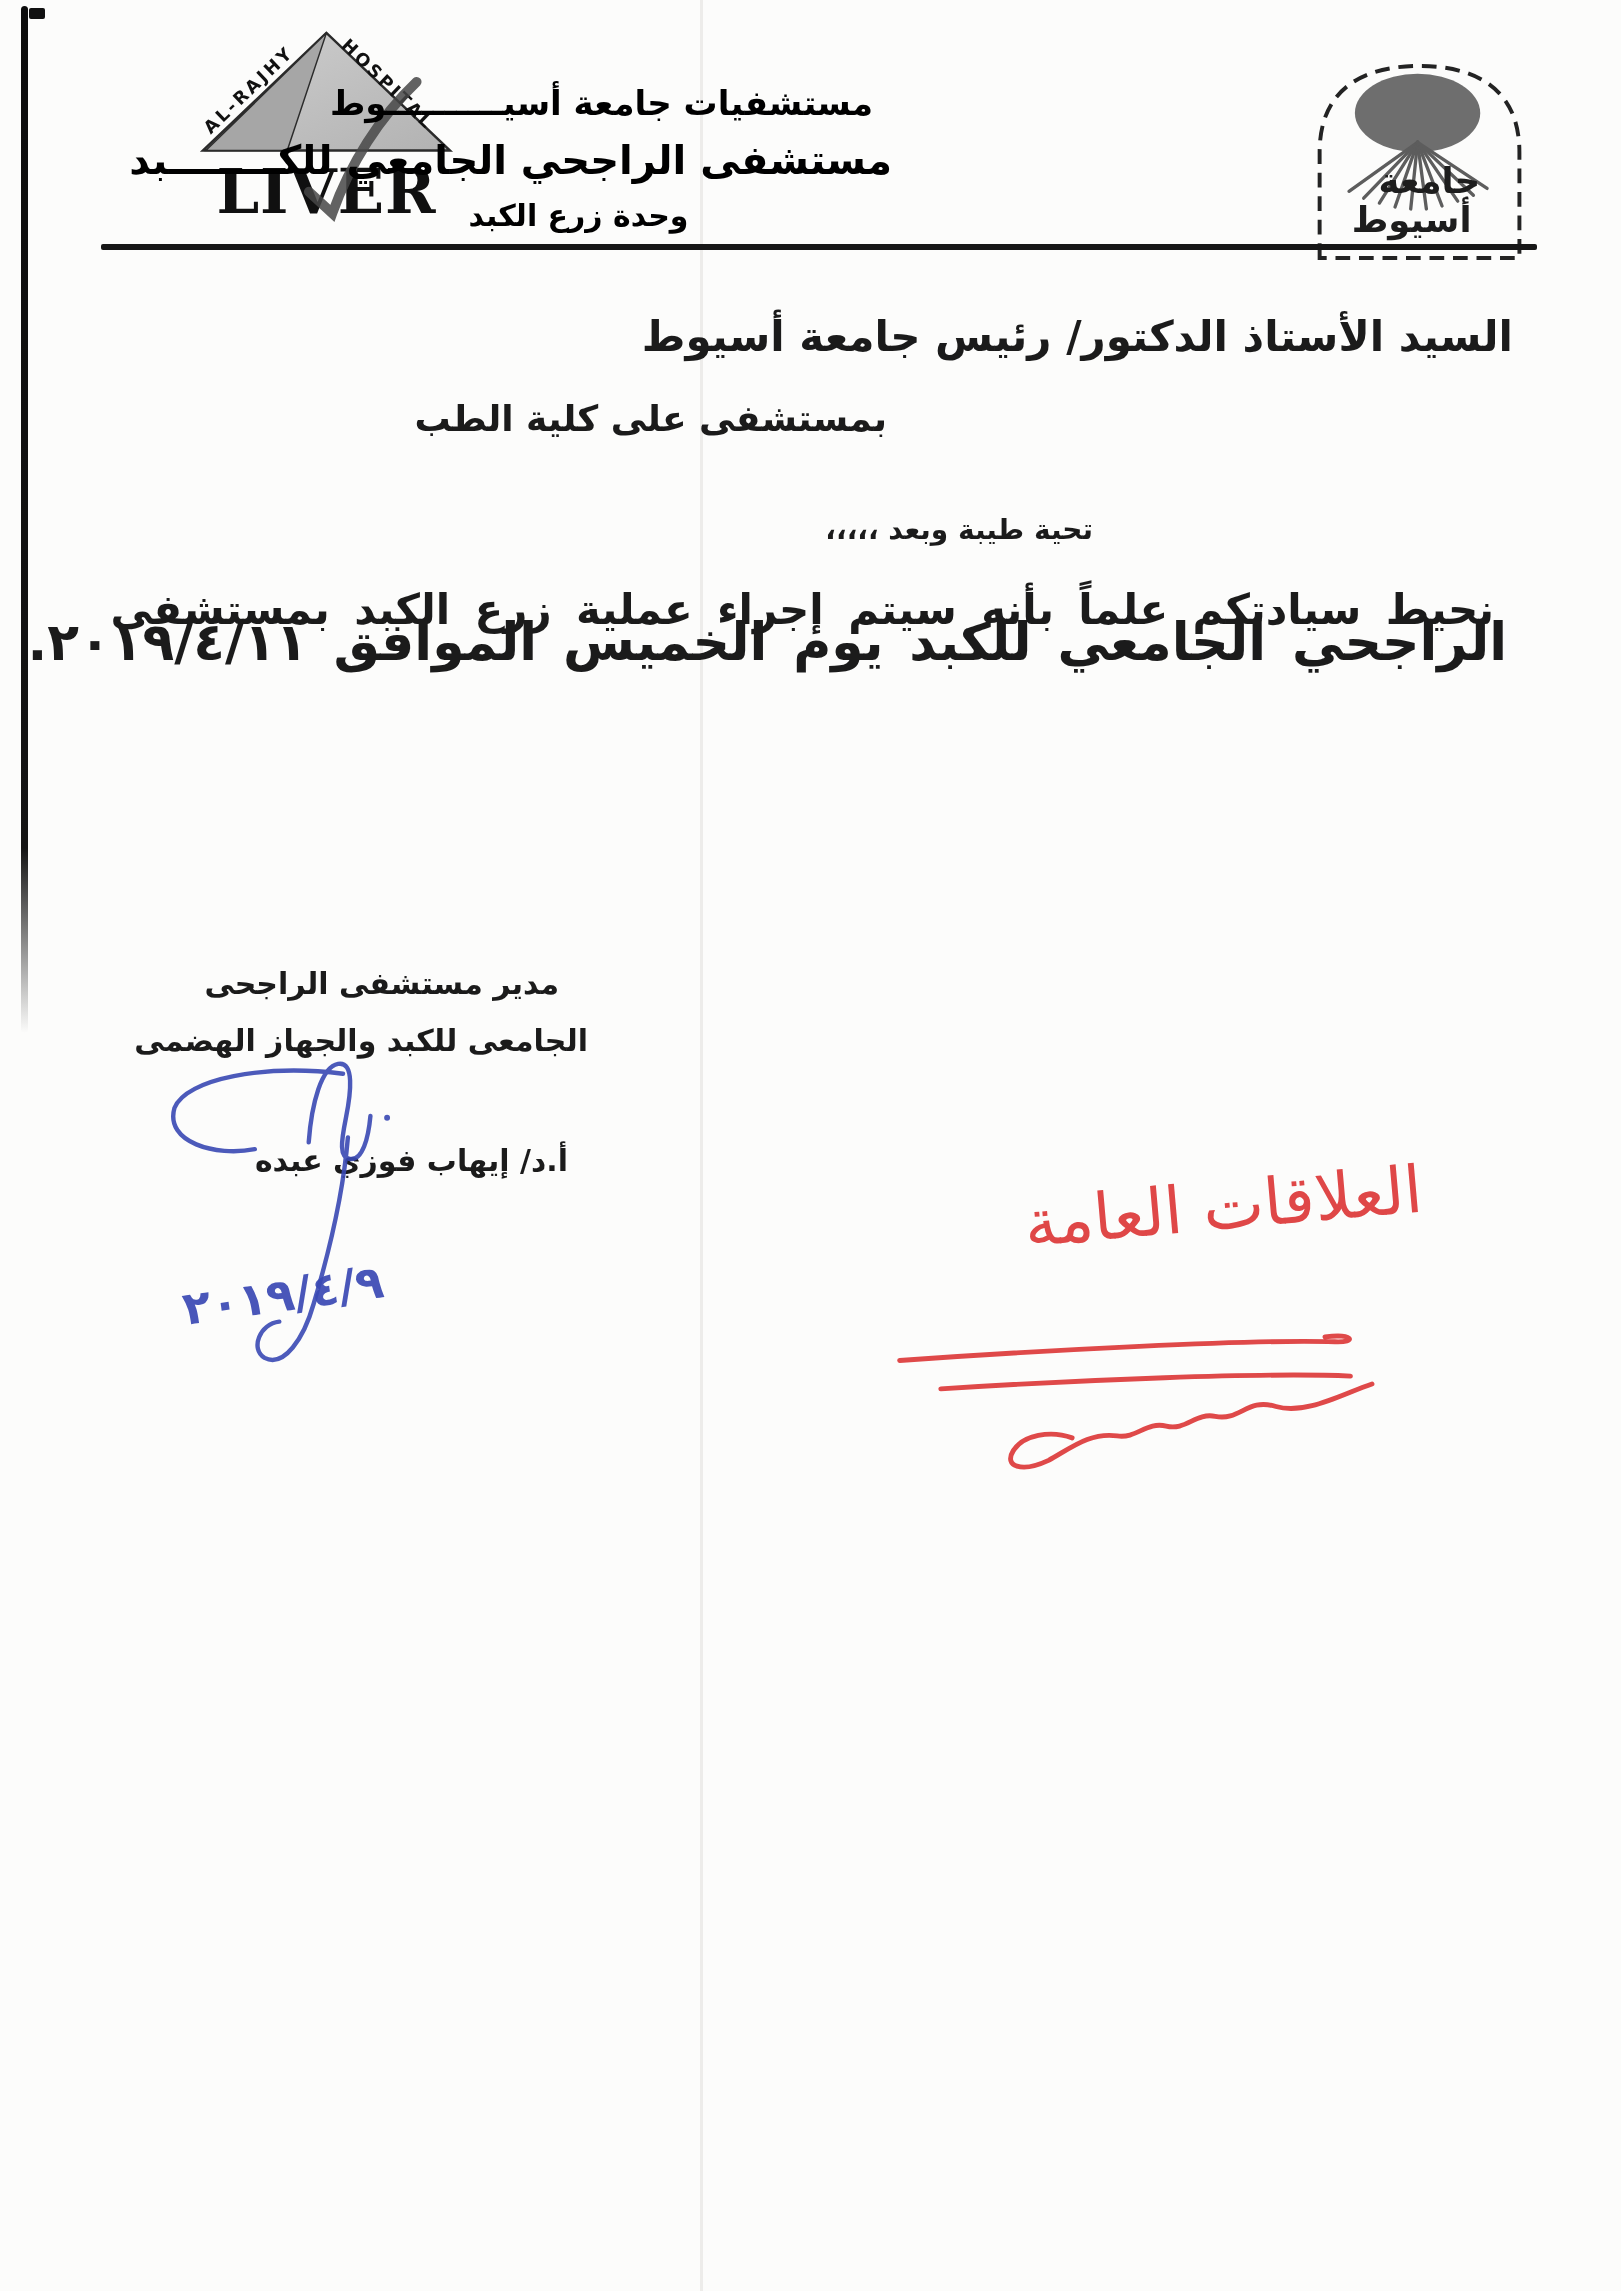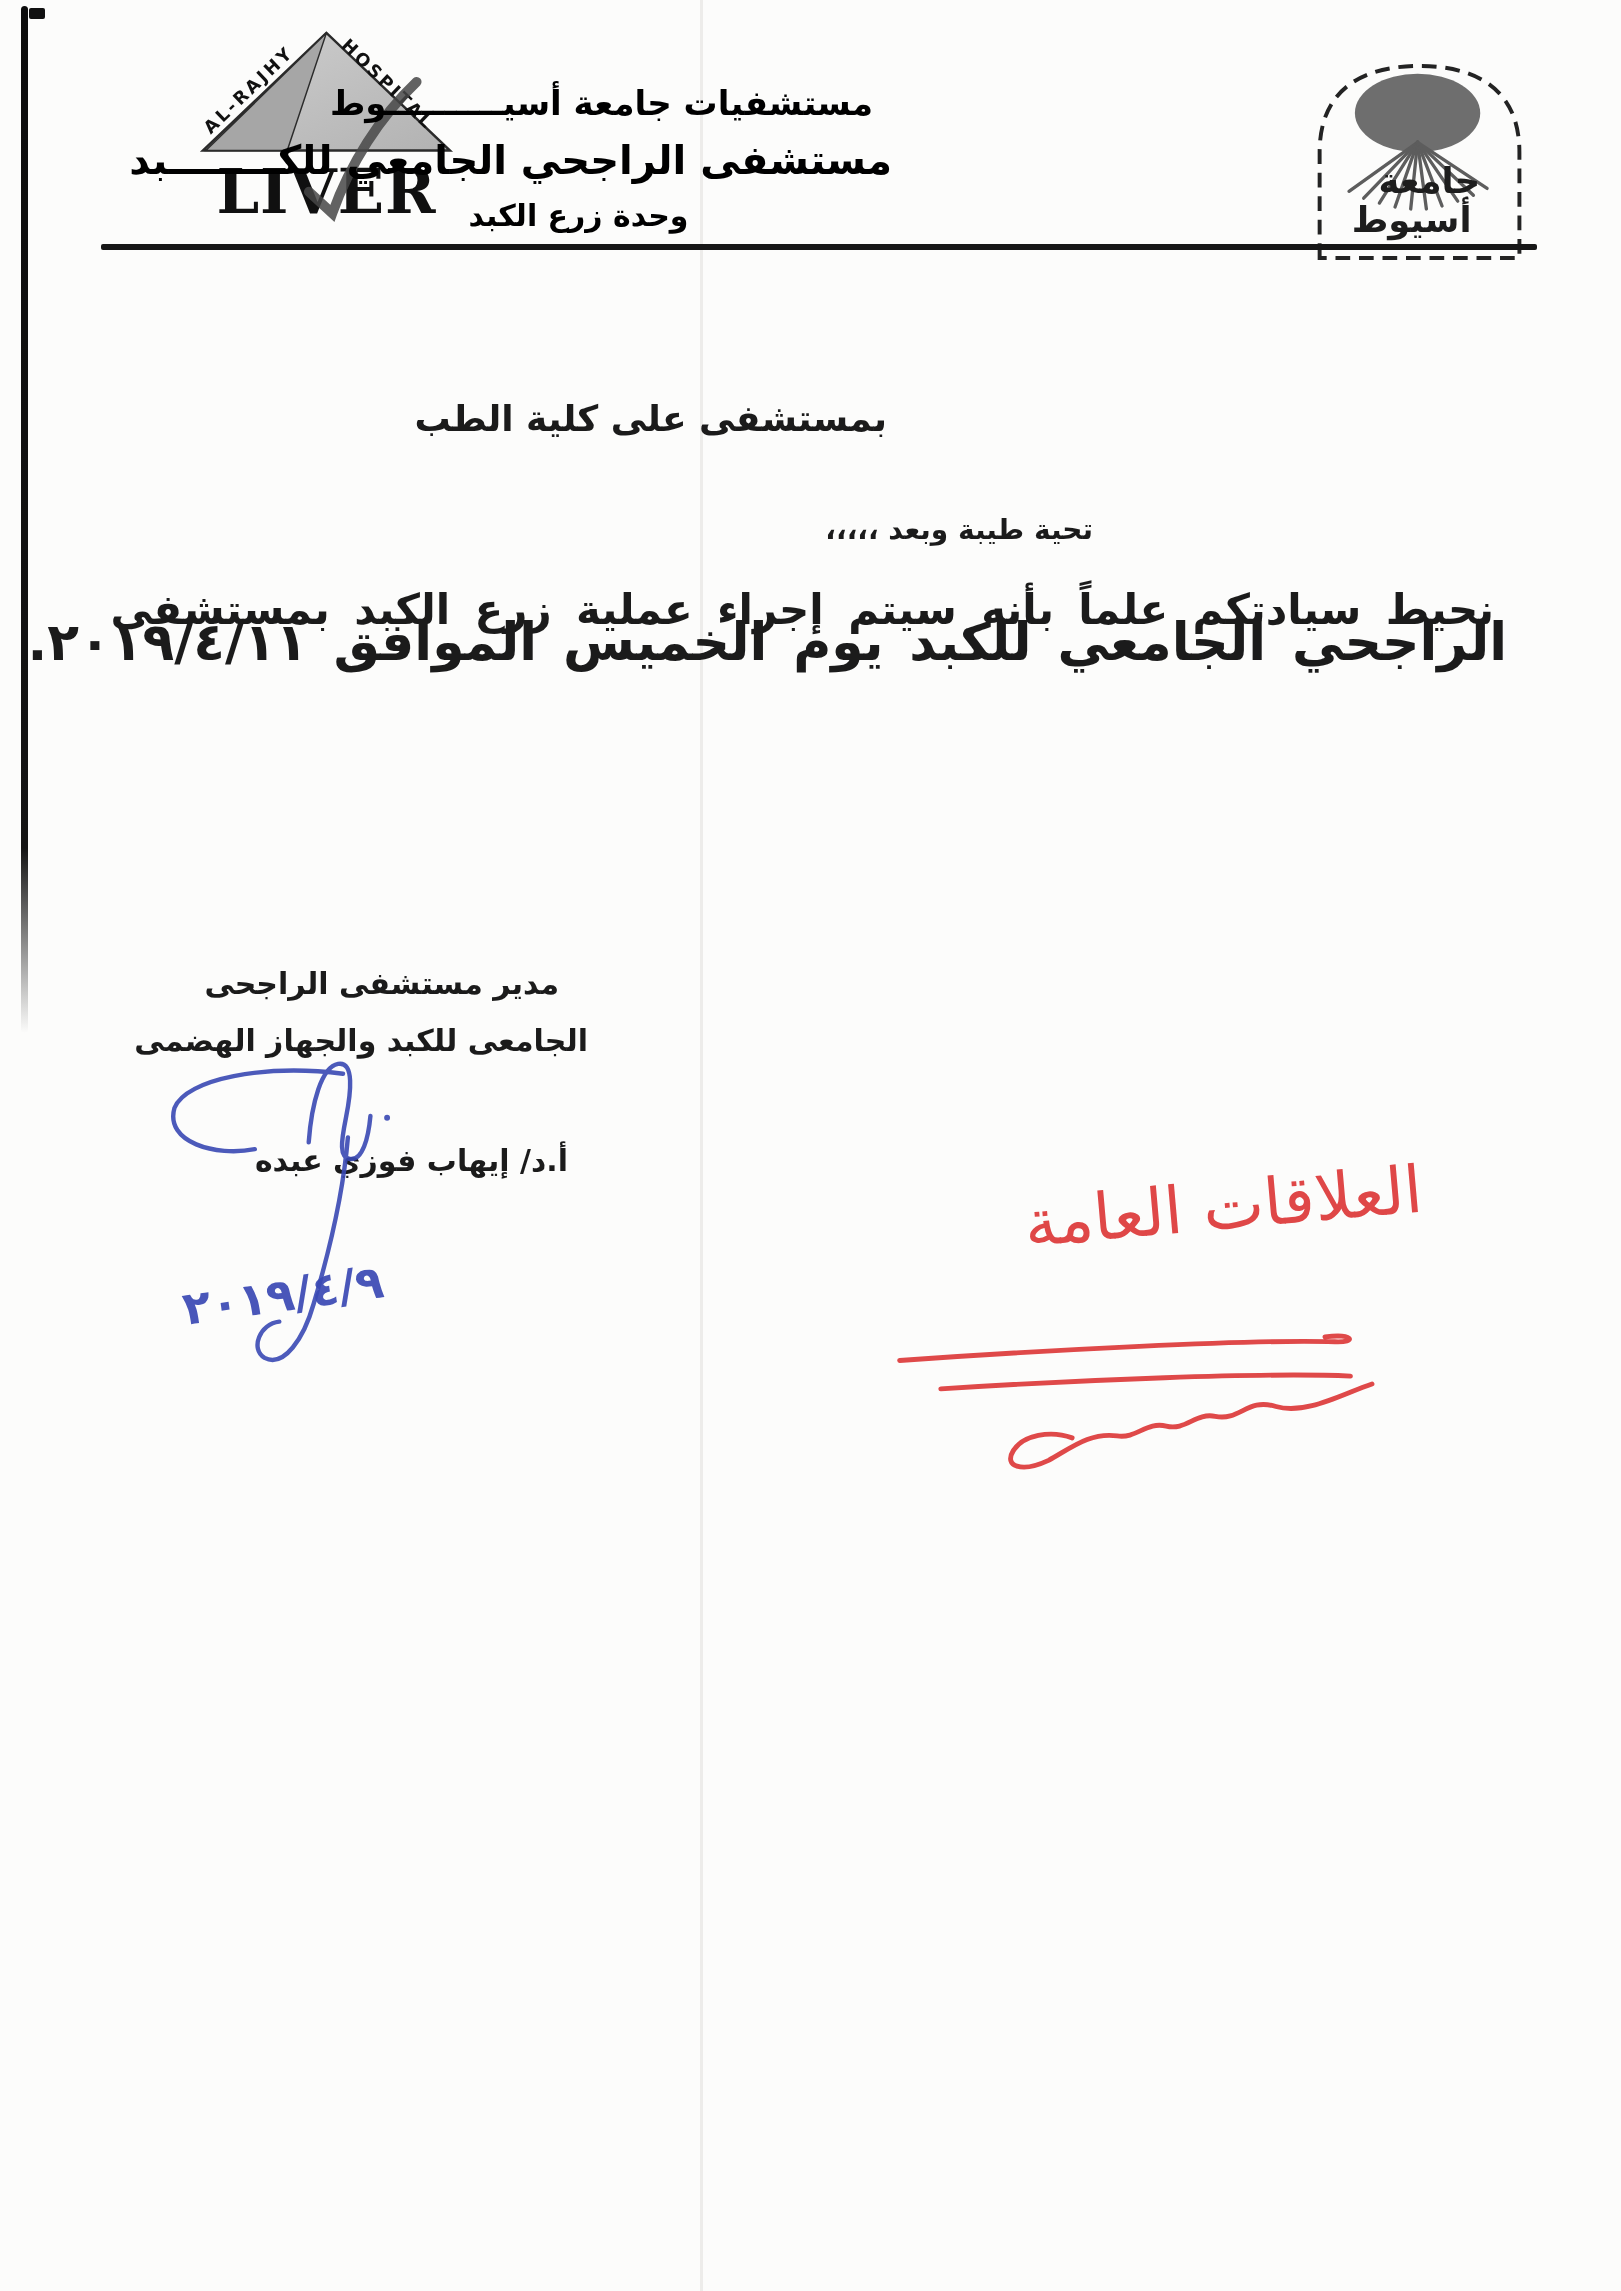--- a/index.html
+++ b/index.html
@@ -72,20 +72,21 @@
         <line x1="118" y1="90" x2="159" y2="150"></line>
       <line x1="118" y1="90" x2="175" y2="144"></line>
         <line x1="118" y1="90" x2="189" y2="137"></line>
     </g>
     <text x="130" y="142" text-anchor="middle" font-size="36" font-weight="bold" fill="#1d1d1d" font-family="DejaVu Sans, sans-serif" direction="rtl">جامعة</text>
     <text x="112" y="182" text-anchor="middle" font-size="36" font-weight="bold" fill="#1d1d1d" font-family="DejaVu Sans, sans-serif" direction="rtl">أسيوط</text>
   </svg>
 
   <div class="rule"></div>
 
+  <div class="ar" style="right:108px;top:312px;font-size:42px;">السيد الأستاذ الدكتور/ رئيس جامعة أسيوط</div>
   <div class="ar" style="right:734px;top:398px;font-size:36px;">بمستشفى على كلية الطب</div>
   <div class="ar" style="right:528px;top:513px;font-size:28px;">تحية طيبة وبعد ،،،،،</div>
   <div class="ar" style="right:127px;top:541px;font-size:42px;word-spacing:9.8px;margin-top:44px;">نحيط سيادتكم علماً بأنه سيتم إجراء  عملية زرع الكبد بمستشفى</div>
   <div class="ar" style="right:114px;top:612px;font-size:52px;word-spacing:7.8px;">الراجحي الجامعي للكبد يوم الخميس الموافق ٢٠١٩/٤/١١.</div>
 
   <div class="ar sig-block" style="right:1621px;left:294px;width:265px;top:966px;font-size:30px;text-align:left;right:auto;">مدير مستشفى الراجحى</div>
   <div class="ar sig-block" style="left:230px;width:358px;top:1023px;font-size:30px;text-align:center;right:auto;">الجامعى للكبد والجهاز الهضمى</div>
   <div class="ar sig-block" style="left:274px;width:294px;top:1143px;font-size:30px;text-align:center;right:auto;">أ.د/ إيهاب فوزي عبده</div>
 
   <svg style="left:147px;top:1010px;" width="490" height="392" viewBox="0 0 500 400">

